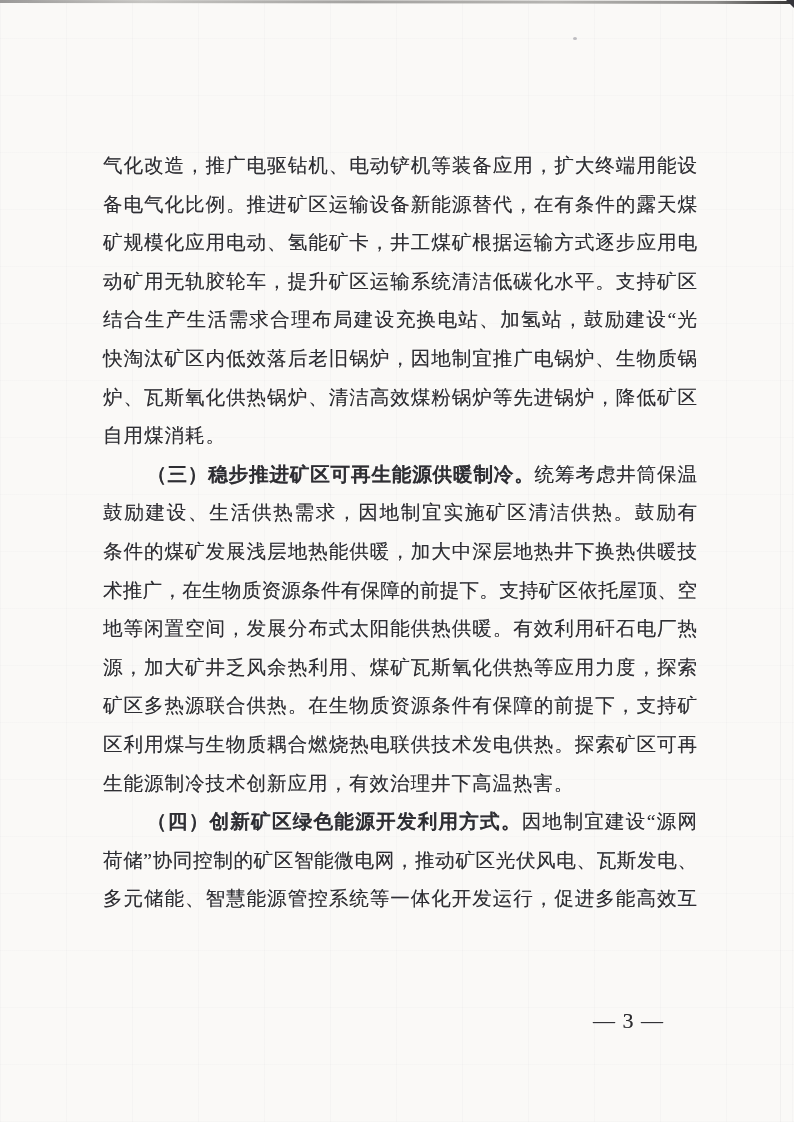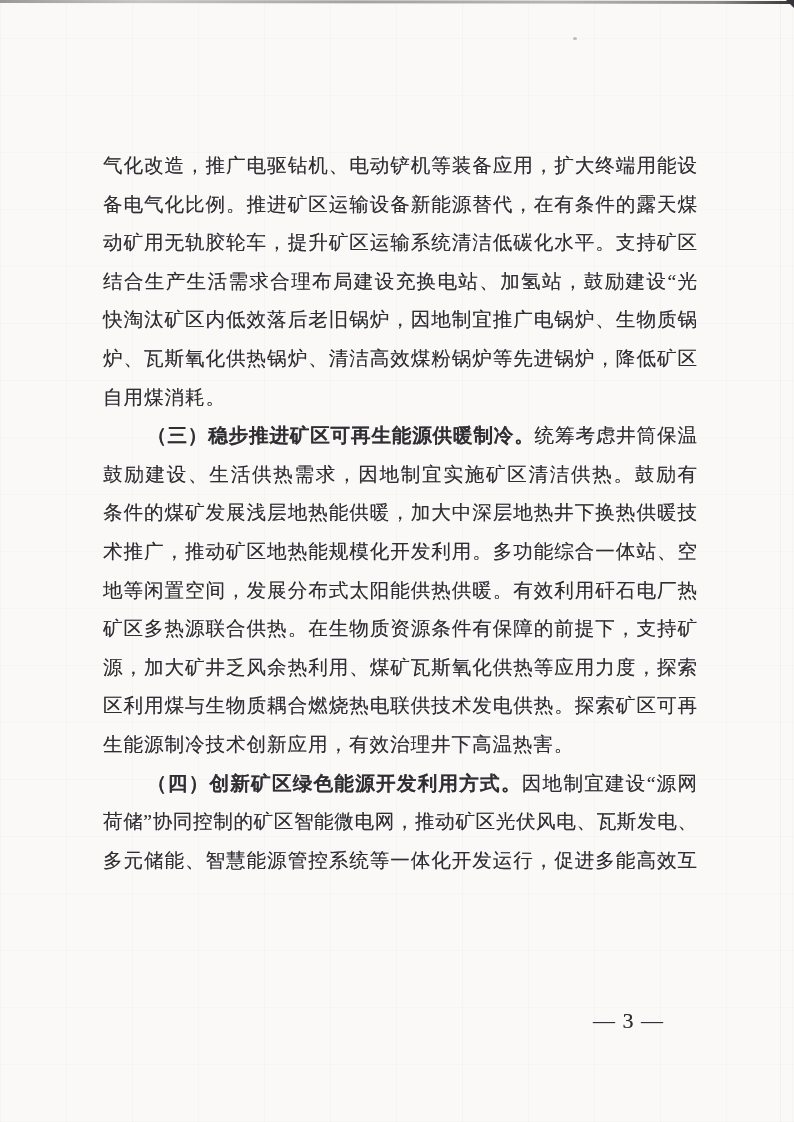--- a/index.html
+++ b/index.html
@@ -98,34 +98,35 @@
 <div class="page">
 
   <div class="top-edge"></div>
   <div class="top-corner"></div>
   <div class="speck"></div>
   <div class="right-scan-line"></div>
 
   <div class="body-text">
     <div class="line">气化改造，推广电驱钻机、电动铲机等装备应用，扩大终端用能设</div>
     <div class="line">备电气化比例。推进矿区运输设备新能源替代，在有条件的露天煤</div>
+    <div class="line">矿规模化应用电动、氢能矿卡，井工煤矿根据运输方式逐步应用电</div>
     <div class="line">动矿用无轨胶轮车，提升矿区运输系统清洁低碳化水平。支持矿区</div>
     <div class="line">结合生产生活需求合理布局建设充换电站、加氢站，鼓励建设“光</div>
     <div class="line">快淘汰矿区内低效落后老旧锅炉，因地制宜推广电锅炉、生物质锅</div>
     <div class="line">炉、瓦斯氧化供热锅炉、清洁高效煤粉锅炉等先进锅炉，降低矿区</div>
     <div class="line end">自用煤消耗。</div>
 
     <div class="line head"><span class="lead">（三）稳步推进矿区可再生能源供暖制冷。</span><span>统筹考虑井筒保温</span></div>
 
     <div class="line">鼓励建设、生活供热需求，因地制宜实施矿区清洁供热。鼓励有</div>
     <div class="line">条件的煤矿发展浅层地热能供暖，加大中深层地热井下换热供暖技</div>
-    <div class="line">术推广，推动矿区地热能规模化开发利用。多功能综合一体站、空</div>
+    <div class="line">术推广，在生物质资源条件有保障的前提下。支持矿区依托屋顶、空</div>
     <div class="line">地等闲置空间，发展分布式太阳能供热供暖。有效利用矸石电厂热</div>
+    <div class="line">源，加大矿井乏风余热利用、煤矿瓦斯氧化供热等应用力度，探索</div>
     <div class="line">矿区多热源联合供热。在生物质资源条件有保障的前提下，支持矿</div>
-    <div class="line">源，加大矿井乏风余热利用、煤矿瓦斯氧化供热等应用力度，探索</div>
     <div class="line">区利用煤与生物质耦合燃烧热电联供技术发电供热。探索矿区可再</div>
     <div class="line end">生能源制冷技术创新应用，有效治理井下高温热害。</div>
 
     <div class="line head"><span class="lead">（四）创新矿区绿色能源开发利用方式。</span><span>因地制宜建设“源网</span></div>
 
     <div class="line">荷储”协同控制的矿区智能微电网，推动矿区光伏风电、瓦斯发电、</div>
     <div class="line">多元储能、智慧能源管控系统等一体化开发运行，促进多能高效互</div>
   </div>
 
   <div class="page-number">— 3 —</div>

